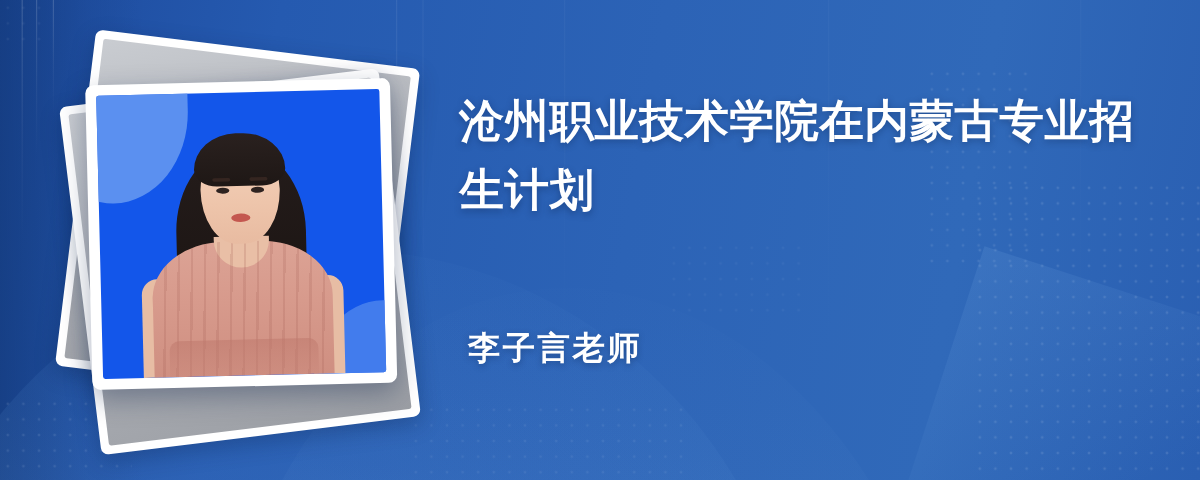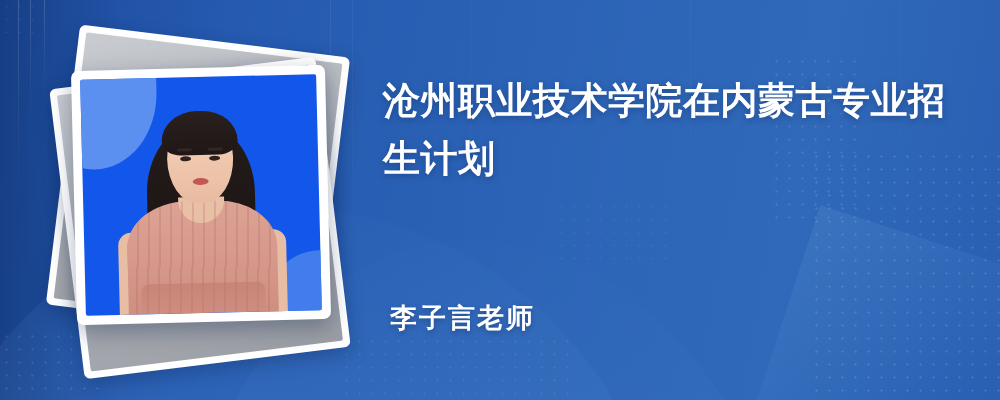--- a/index.html
+++ b/index.html
@@ -295,21 +295,20 @@
     font-weight: 700;
     line-height: 1.58;
     letter-spacing: .5px;
     text-shadow: 0 2px 6px rgba(10,30,70,.35);
   }
   .byline {
     position: absolute;
     left: 390px;
     top: 272px;
     width: 540px;
-    margin-top: 28px;
   }
   .author-name {
     margin: 0;
     color: #ffffff;
     font-size: 27px;
     font-weight: 700;
     letter-spacing: 2px;
     text-shadow: 0 2px 5px rgba(10,30,70,.35);
   }
   .author-role {

